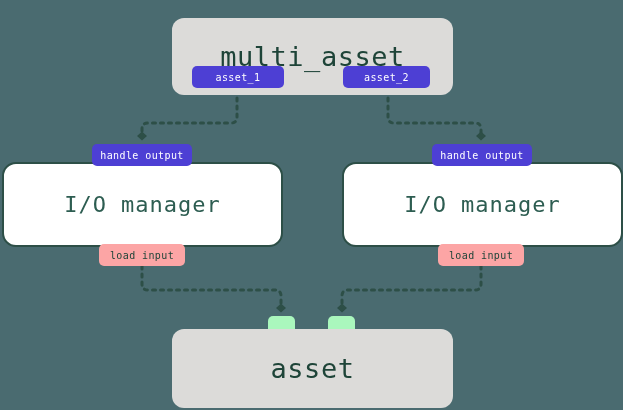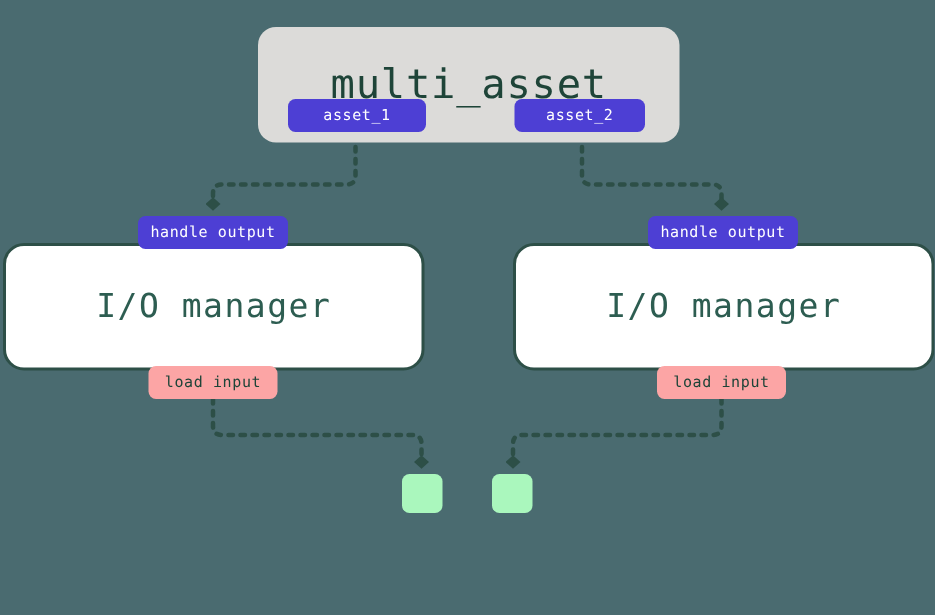--- a/index.html
+++ b/index.html
@@ -138,14 +138,17 @@
     <span>handle output</span>
   </div>
 
   <div class="badge green" style="left:438px; top:244px; width:86px; height:22px;">
     <span>load input</span>
   </div>
 
   <div class="port-square" style="left:268px; top:316px; width:27px; height:26px;"></div>
   <div class="port-square" style="left:328px; top:316px; width:27px; height:26px;"></div>
 
+  <div class="node-asset" style="left:172px; top:329px; width:281px; height:79px;">
+    <span class="title">asset</span>
+  </div>
 
 </div>
 
 </body></html>

